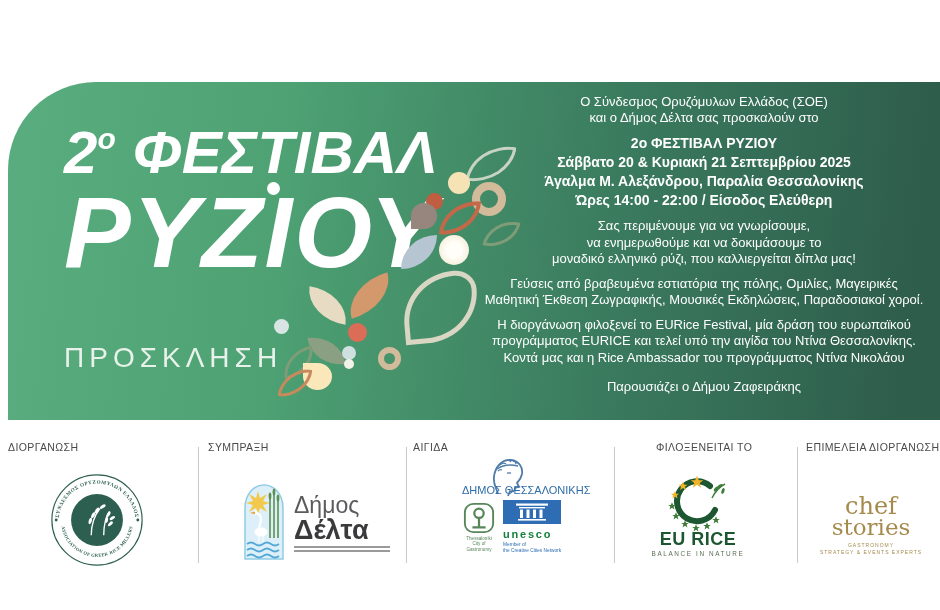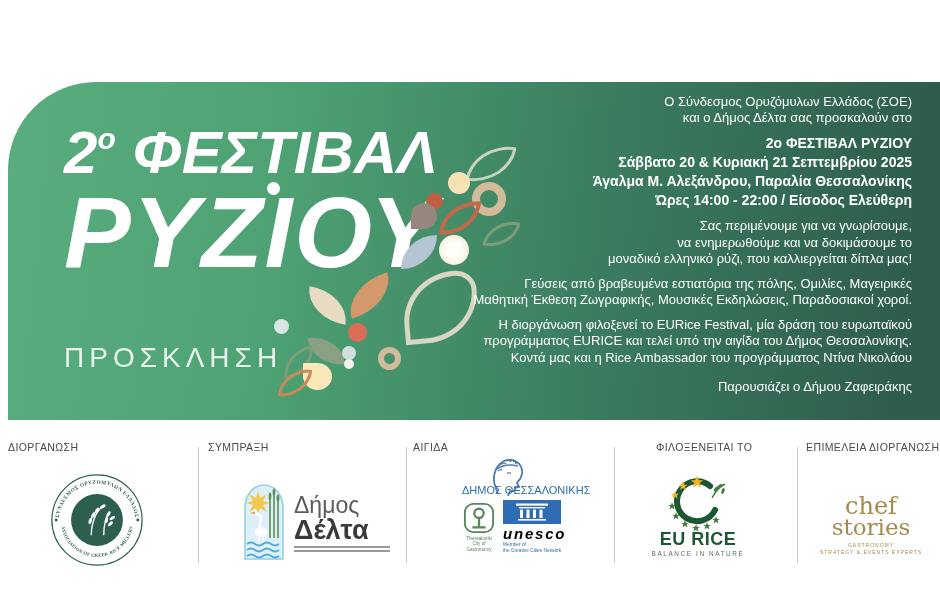--- a/index.html
+++ b/index.html
@@ -10,21 +10,21 @@
           border-top-left-radius:88px;
           background:linear-gradient(96deg,#58AC7D 2%,#4DA173 30%,#3A7A5E 65%,#2E5D4B 96%);}
   .title{position:absolute;left:56px;top:40px;color:#ffffff;font-style:italic;}
   .t1{font-size:60px;font-weight:bold;line-height:1.02;letter-spacing:0px;white-space:nowrap;}
   .t1 .sup{font-size:30px;vertical-align:24px;font-weight:bold;}
   .t2{font-size:100px;font-weight:bold;line-height:0.94;letter-spacing:2px;margin-top:2px;white-space:nowrap;}
   .iota-dot{position:absolute;left:203px;top:60px;width:13px;height:13px;border-radius:50%;background:#ffffff;}
   .subtitle{position:absolute;left:56px;top:260px;font-size:28px;letter-spacing:5px;
             color:#e9f2ea;font-weight:normal;white-space:nowrap;}
   
-  .invite{position:absolute;right:28px;top:12px;width:440px;text-align:right;color:#ffffff;}
+  .invite{position:absolute;right:16px;top:12px;width:440px;text-align:center;color:#ffffff;}
   .invite .ln{white-space:nowrap;}
   .p-intro .ln{font-size:13px;line-height:16px;}
   .p-event .ln{font-size:14px;line-height:19px;font-weight:bold;}
   .p-reg .ln{font-size:13px;line-height:16.5px;}
   .gap{height:8px;}
   .gap-lg{height:13px;}
   
   .lf{position:absolute;}
   .ne{border-radius:100% 0 100% 0;}   
   .nw{border-radius:0 100% 0 100%;}   
@@ -33,21 +33,21 @@
   .circ{border-radius:50%;}
   
   .footer{position:absolute;left:0;top:420px;width:916px;height:190px;background:#ffffff;}
   .flabel{position:absolute;top:21px;font-size:10.5px;letter-spacing:0.4px;color:#4a4a4a;white-space:nowrap;}
   .divider{position:absolute;top:27px;width:1px;height:116px;background:#c9c9c9;}
   .delta-name1{font-size:23px;color:#5b5b5d;line-height:23px;}
   .delta-name2{font-size:27px;font-weight:bold;color:#3a3a3c;line-height:27px;}
   .tiny-bar{height:2px;background:#9a9a9a;margin-top:2px;}
   .thes-word{font-size:11px;color:#2F6DA8;white-space:nowrap;}
   .gastro-txt{font-size:4.6px;color:#57865B;line-height:5.4px;text-align:center;}
-  .unesco-word{font-size:15px;font-weight:bold;color:#000000;letter-spacing:1.8px;line-height:16px;font-style:italic;}
+  .unesco-word{font-size:11px;font-weight:bold;color:#15803d;letter-spacing:1.8px;line-height:16px;}
   .unesco-sub{font-size:4.8px;color:#2E6DB4;line-height:5.8px;}
   .eurice-name{font-size:18px;font-weight:bold;color:#1D5731;letter-spacing:0.5px;line-height:19px;}
   .eurice-tag{font-size:6.4px;color:#5a6e52;letter-spacing:1.6px;line-height:9px;}
   .chef{font-family:"DejaVu Serif",serif;color:#A58A4C;text-align:center;}
   .chef .c1{font-size:24px;line-height:20px;}
   .chef .c2{font-size:23px;line-height:22px;}
   .chef .c3{font-size:5px;letter-spacing:1px;line-height:7px;margin-top:4px;font-family:"Liberation Sans",sans-serif;}
 </style>
 </head>
 <body>
@@ -106,21 +106,21 @@
         <div class="ln">μοναδικό ελληνικό ρύζι, που καλλιεργείται δίπλα μας!</div>
       </div>
       <div class="gap"></div>
       <div class="p-reg">
         <div class="ln">Γεύσεις από βραβευμένα εστιατόρια της πόλης, Ομιλίες, Μαγειρικές</div>
         <div class="ln">Μαθητική Έκθεση Ζωγραφικής, Μουσικές Εκδηλώσεις, Παραδοσιακοί χοροί.</div>
       </div>
       <div class="gap"></div>
       <div class="p-reg">
         <div class="ln">Η διοργάνωση φιλοξενεί το EURice Festival, μία δράση του ευρωπαϊκού</div>
-        <div class="ln">προγράμματος EURICE και τελεί υπό την αιγίδα του Δήμος Θεσσαλονίκης.</div>
+        <div class="ln">προγράμματος EURICE και τελεί υπό την αιγίδα του Ντίνα Θεσσαλονίκης.</div>
         <div class="ln">Κοντά μας και η Rice Ambassador του προγράμματος Ντίνα Νικολάου</div>
       </div>
       <div class="gap-lg"></div>
       <div class="p-reg">
         <div class="ln">Παρουσιάζει ο Δήμου Ζαφειράκης</div>
       </div>
     </div>
   </div>
 
   <div class="footer">

